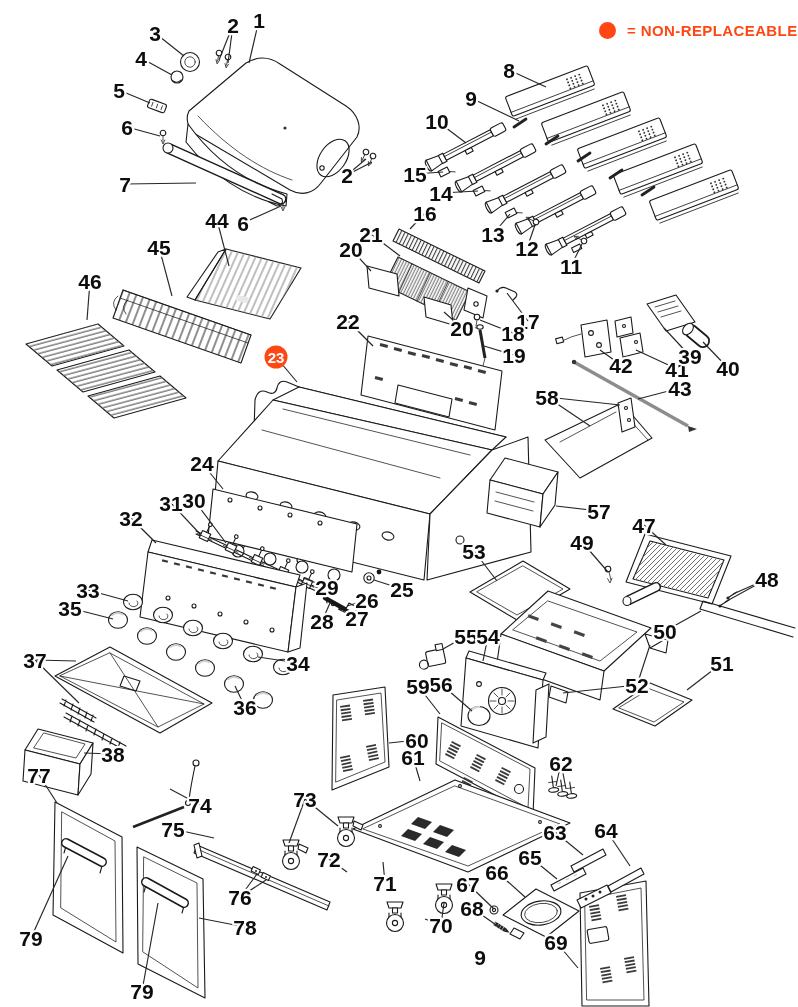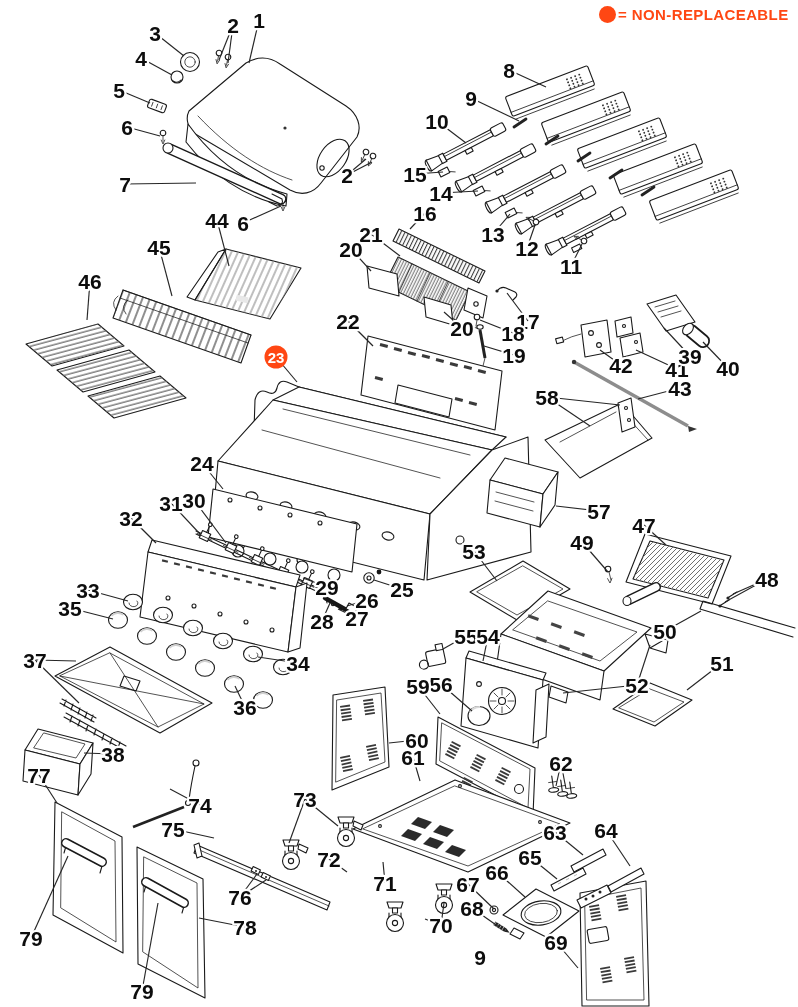--- a/index.html
+++ b/index.html
@@ -1,20 +1,20 @@
 <!DOCTYPE html>
 <html style="--accent: #ff4713;"><head>
 <meta charset="utf-8">
 <style>
   html,body{margin:0;padding:0;background:#fff;}
   .stage{position:relative;width:798px;height:1007px;background:#fff;overflow:hidden;
          font-family:"Liberation Sans",sans-serif;}
   .stage svg{position:absolute;left:0;top:0;}
   
-  .legend{position:absolute;left:599px;top:6px;display:flex;align-items:center;gap:2px;}
+  .legend{position:absolute;left:599px;top:22px;display:flex;align-items:center;gap:11px;}
   .legend .dot{width:17px;height:17px;border-radius:50%;background:var(--accent,#ff4713);}
   .legend .txt{font-weight:bold;font-size:15px;letter-spacing:.4px;color:var(--accent,#ff4713);white-space:nowrap;}
   
   svg .s{stroke:#1a1a1a;stroke-width:1.1;fill:none;stroke-linecap:round;stroke-linejoin:round}
   svg .w{fill:#fff}
   svg .t{stroke-width:.75}
   
   .leader{stroke:#262626;stroke-width:1.15;fill:none}
   .callout{font:700 21px "Liberation Sans",sans-serif;fill:#0d0d0d;text-anchor:middle;
            dominant-baseline:central;paint-order:stroke fill;stroke:#fff;stroke-width:4.5px;stroke-linejoin:round}

